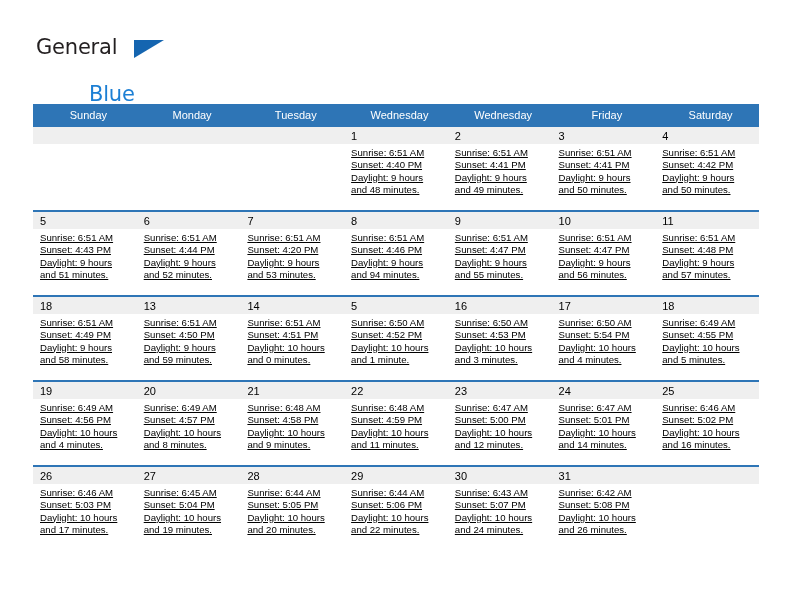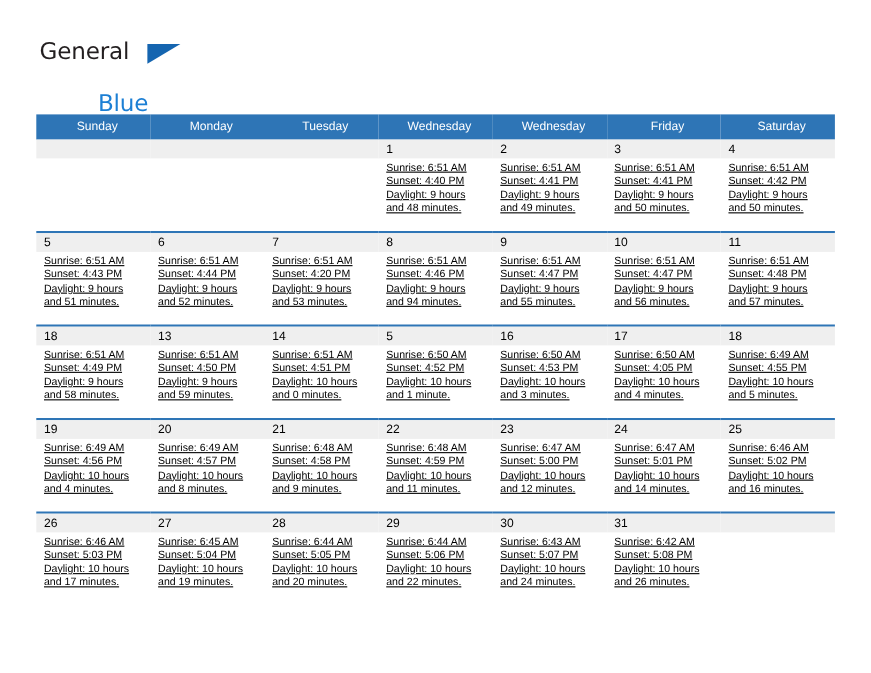--- a/index.html
+++ b/index.html
@@ -379,21 +379,21 @@
                 <div>Daylight: 10 hours</div>
                 <div>and 3 minutes.</div>
               </div>
             </div>
           </td>
           <td>
             <div class="daycell">
               <div class="daynum-band">17</div>
               <div class="details">
                 <div>Sunrise: 6:50 AM</div>
-                <div>Sunset: 4:05 PM</div>
+                <div>Sunset: 5:54 PM</div>
                 <div>Daylight: 10 hours</div>
                 <div>and 4 minutes.</div>
               </div>
             </div>
           </td>
           <td>
             <div class="daycell">
               <div class="daynum-band">18</div>
               <div class="details">
                 <div>Sunrise: 6:49 AM</div>

